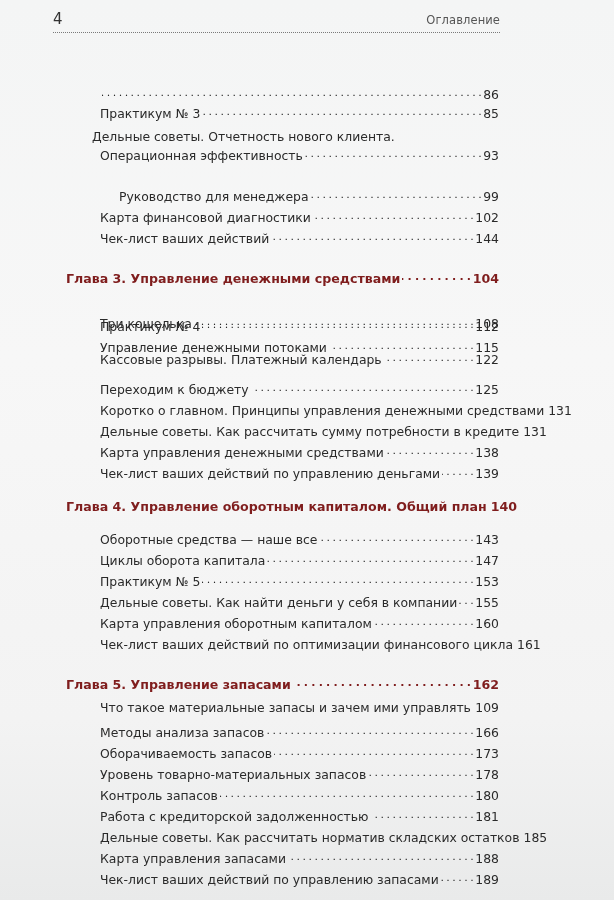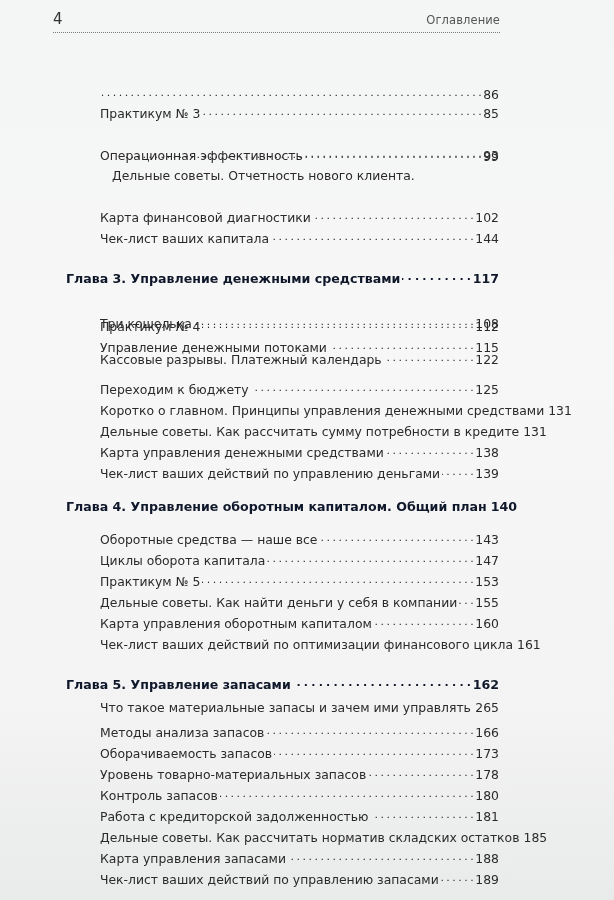--- a/index.html
+++ b/index.html
@@ -52,21 +52,21 @@
       font-size: 12.4px;
       line-height: 16px;
       white-space: nowrap;
       right: 115px;
     }
     .toc-row.sub { left: 100px; }
     .toc-row.chapter {
       left: 66px;
       font-weight: bold;
       font-size: 12.6px;
-      color: #0f172a;
+      color: #7f1d1d;
     }
     .toc-row .title { flex: 0 0 auto; margin-top: 40px; }
     .toc-row .leader {
       flex: 1 1 auto;
       margin: 0 2px;
       overflow: hidden;
       position: relative;
       height: 12px;
     }
     .toc-row .leader::after {
@@ -79,25 +79,24 @@
       font-size: 11px;
       line-height: 12px;
     }
     .toc-row.chapter .leader::after {
       font-weight: bold;
       letter-spacing: -0.3px;
     }
     .toc-row .page { flex: 0 0 auto; }
     .toc-cont {
       position: absolute;
-      left: 112px;
+      left: 92px;
       font-size: 12.4px;
       line-height: 16px;
       white-space: nowrap;
-      margin-top: 39px;
     }
   </style>
 </head>
 <body>
 
 <div class="page-header">
   <span class="page-number">4</span>
   <span class="running-title">Оглавление</span>
 </div>
 
@@ -112,38 +111,39 @@
     <span class="leader"></span>
     <span class="page">86</span>
   </div>
   <div class="toc-row sub" style="top:108px">
     <span class="title">Операционная эффективность</span>
     <span class="leader"></span>
     <span class="page">93</span>
   </div>
   <div class="toc-cont" style="top:129px">Дельные советы. Отчетность нового клиента.</div>
   <div class="toc-row sub" style="top:149px; left:119px">
+    <span class="title">Руководство для менеджера</span>
     <span class="leader"></span>
     <span class="page">99</span>
   </div>
   <div class="toc-row sub" style="top:170px">
     <span class="title">Карта финансовой диагностики</span>
     <span class="leader"></span>
     <span class="page">102</span>
   </div>
   <div class="toc-row sub" style="top:191px">
-    <span class="title">Чек-лист ваших капитала</span>
+    <span class="title">Чек-лист ваших действий</span>
     <span class="leader"></span>
     <span class="page">144</span>
   </div>
 
   <div class="toc-row chapter" style="top:231px">
     <span class="title">Глава 3. Управление денежными средствами</span>
     <span class="leader"></span>
-    <span class="page">117</span>
+    <span class="page">104</span>
   </div>
   <div class="toc-row sub" style="top:276px">
     <span class="title">Три кошелька</span>
     <span class="leader"></span>
     <span class="page">108</span>
   </div>
   <div class="toc-row sub" style="top:279px">
     <span class="title">Практикум № 4</span>
     <span class="leader"></span>
     <span class="page">112</span>
@@ -221,21 +221,21 @@
   </div>
 
   <div class="toc-row chapter" style="top:637px">
     <span class="title">Глава 5. Управление запасами</span>
     <span class="leader"></span>
     <span class="page">162</span>
   </div>
   <div class="toc-row sub" style="top:660px">
     <span class="title">Что такое материальные запасы и зачем ими управлять</span>
     <span class="leader"></span>
-    <span class="page">265</span>
+    <span class="page">109</span>
   </div>
   <div class="toc-row sub" style="top:685px">
     <span class="title">Методы анализа запасов</span>
     <span class="leader"></span>
     <span class="page">166</span>
   </div>
   <div class="toc-row sub" style="top:706px">
     <span class="title">Оборачиваемость запасов</span>
     <span class="leader"></span>
     <span class="page">173</span>

